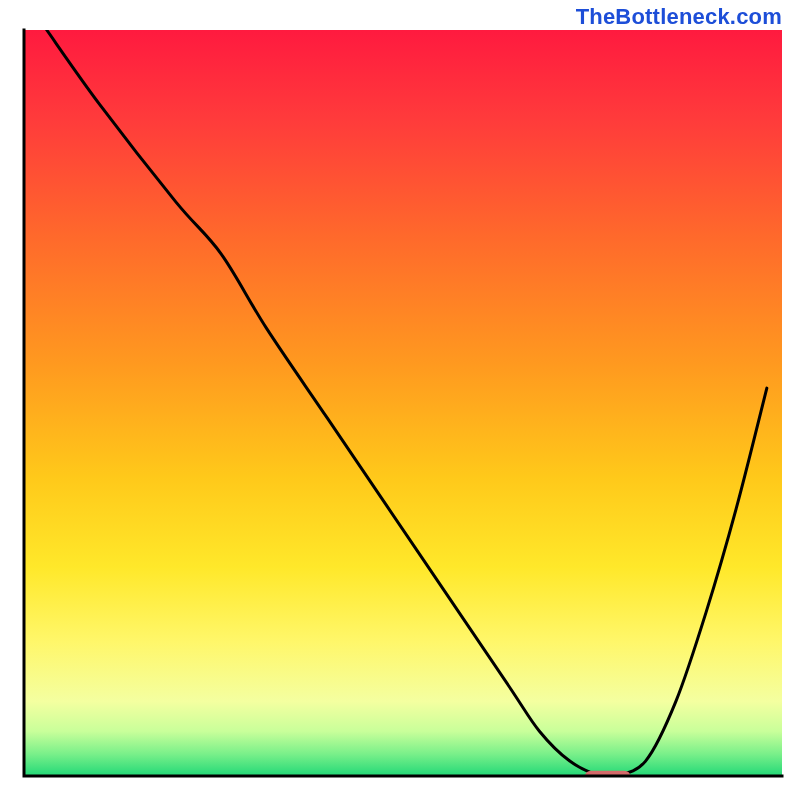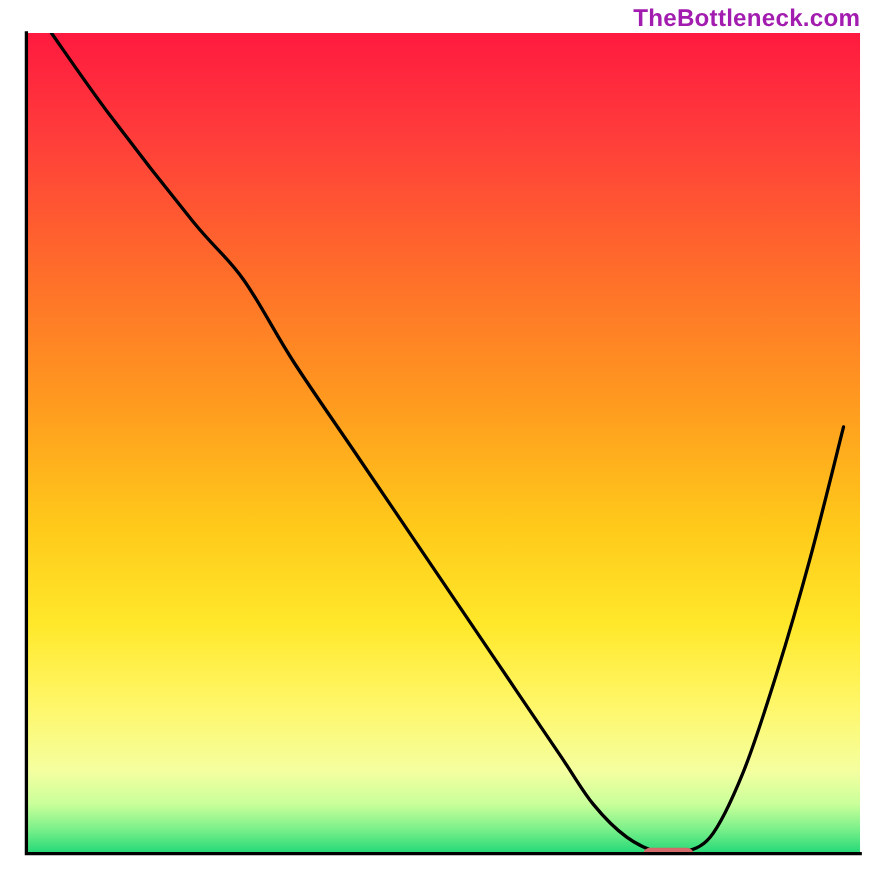--- a/index.html
+++ b/index.html
@@ -14,21 +14,21 @@
     position: relative;
     width: 800px;
     height: 800px;
   }
   .watermark {
     position: absolute;
     top: 4px;
     right: 18px;
     font-size: 22px;
     font-weight: 600;
-    color: #a21caf;
+    color: #1d4ed8;
     letter-spacing: 0.2px;
     text-align: right;
   }
   svg {
     position: absolute;
     left: 0;
     top: 0;
   }
 </style>
 </head>

